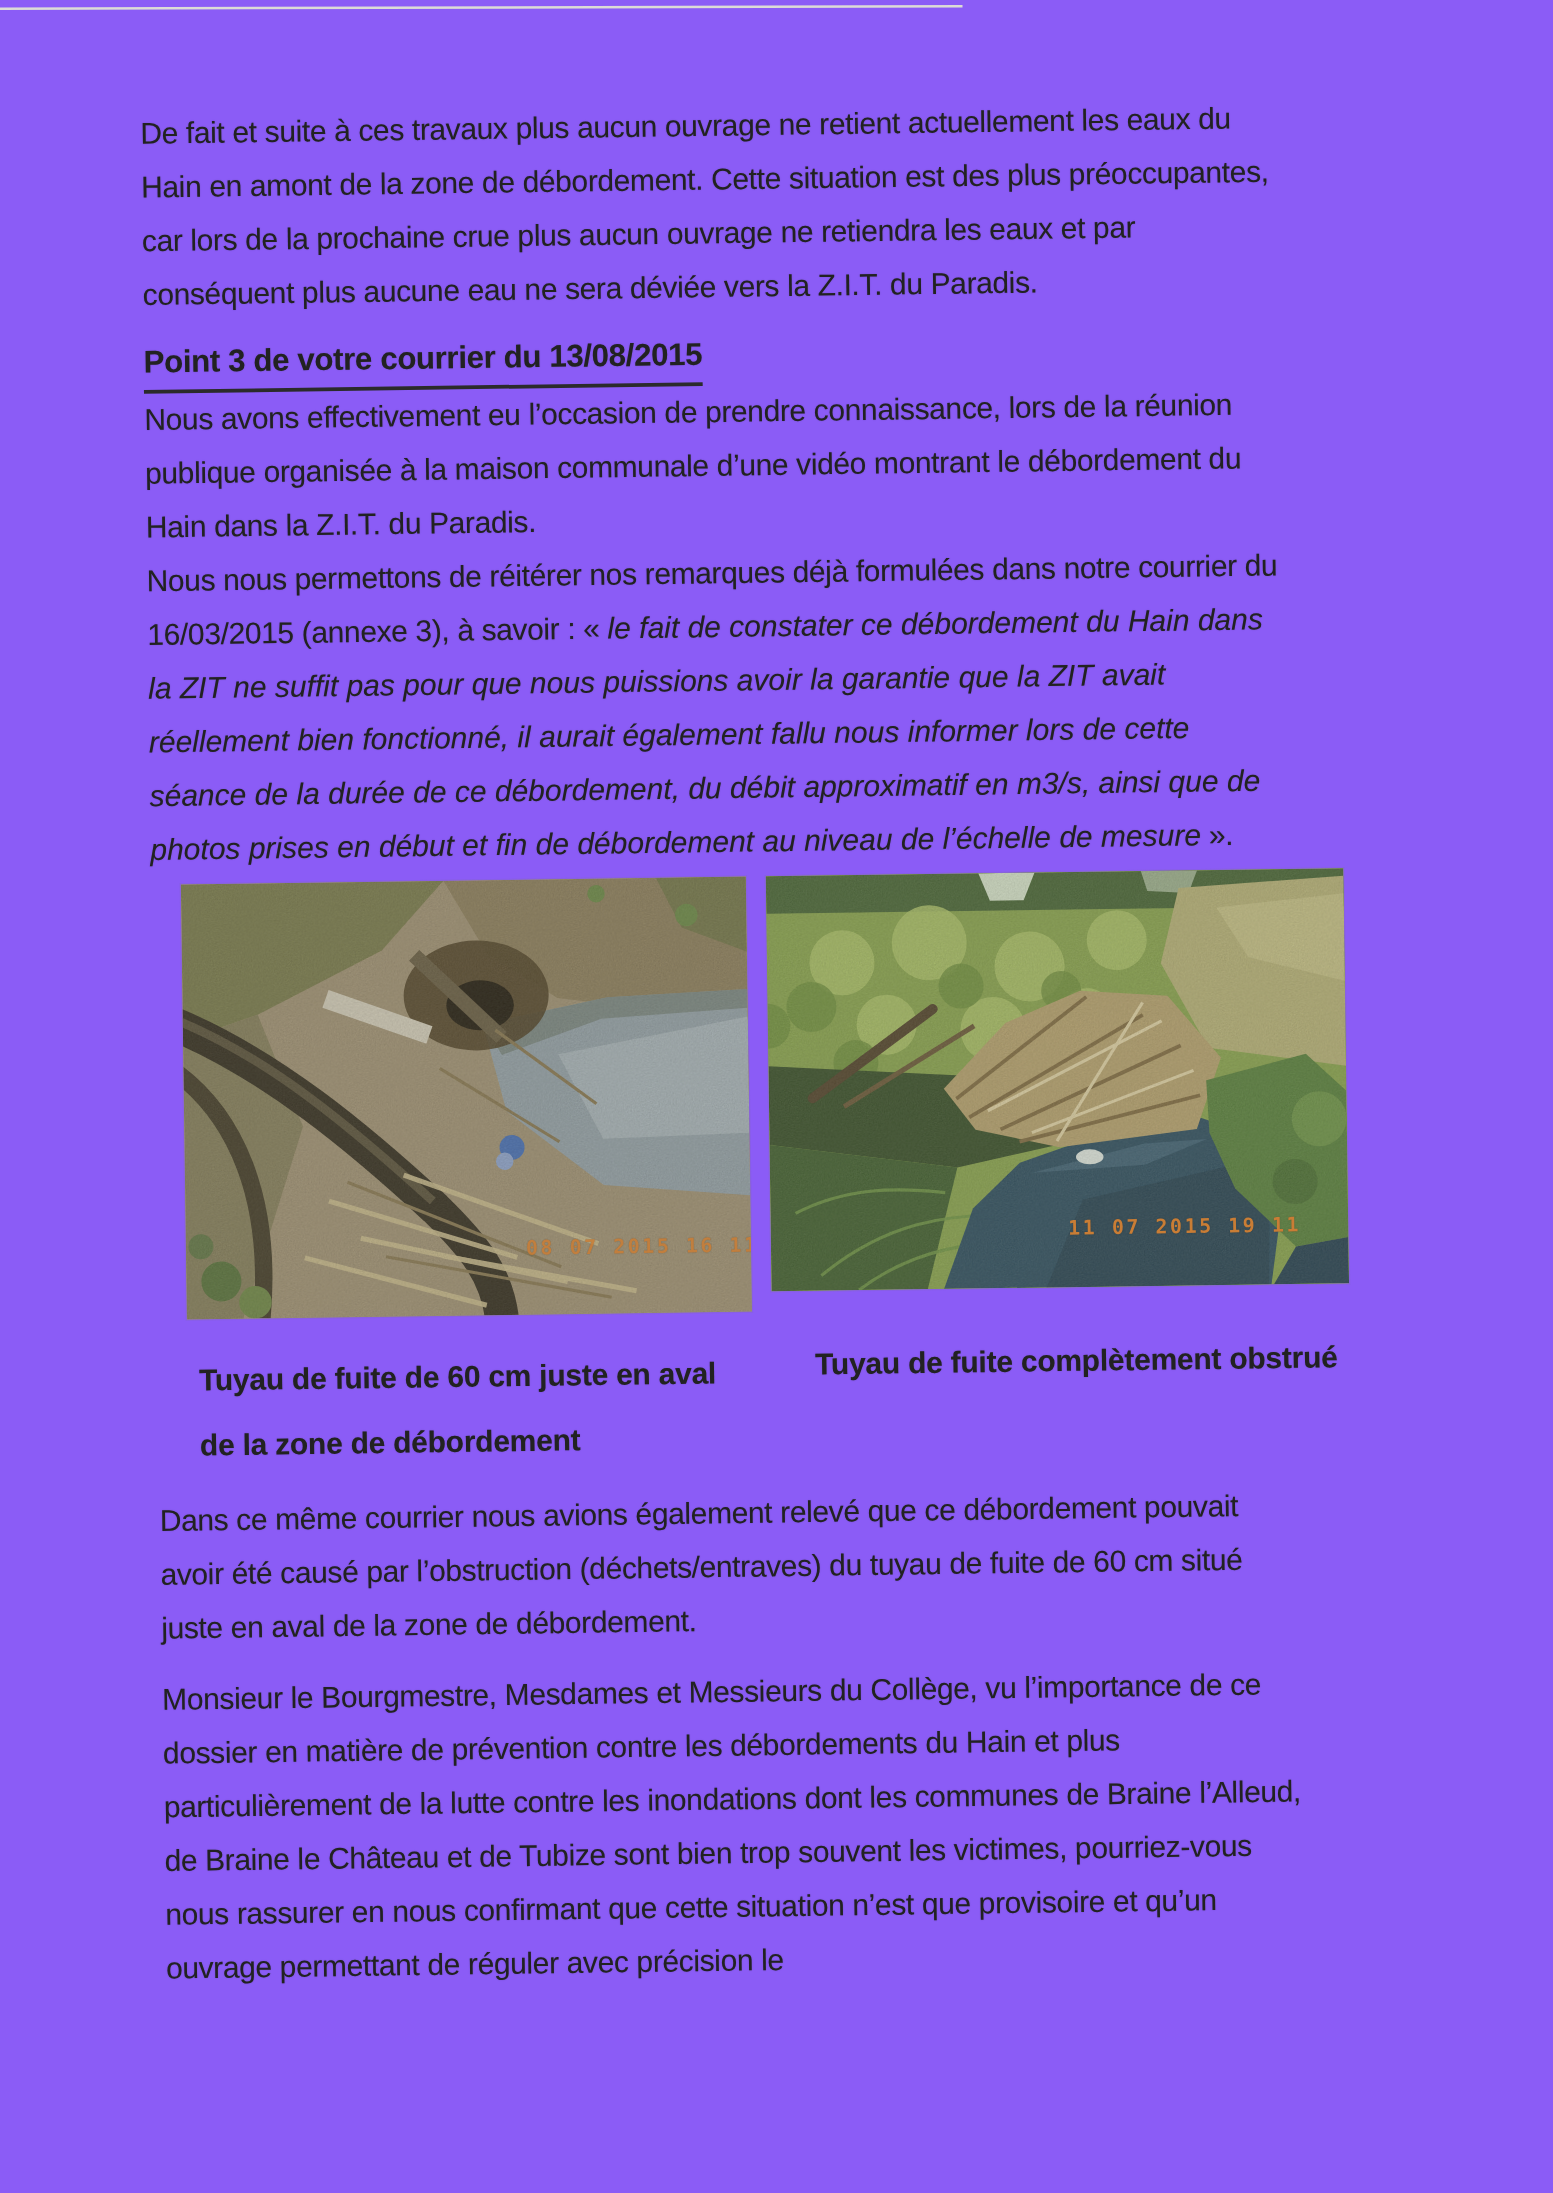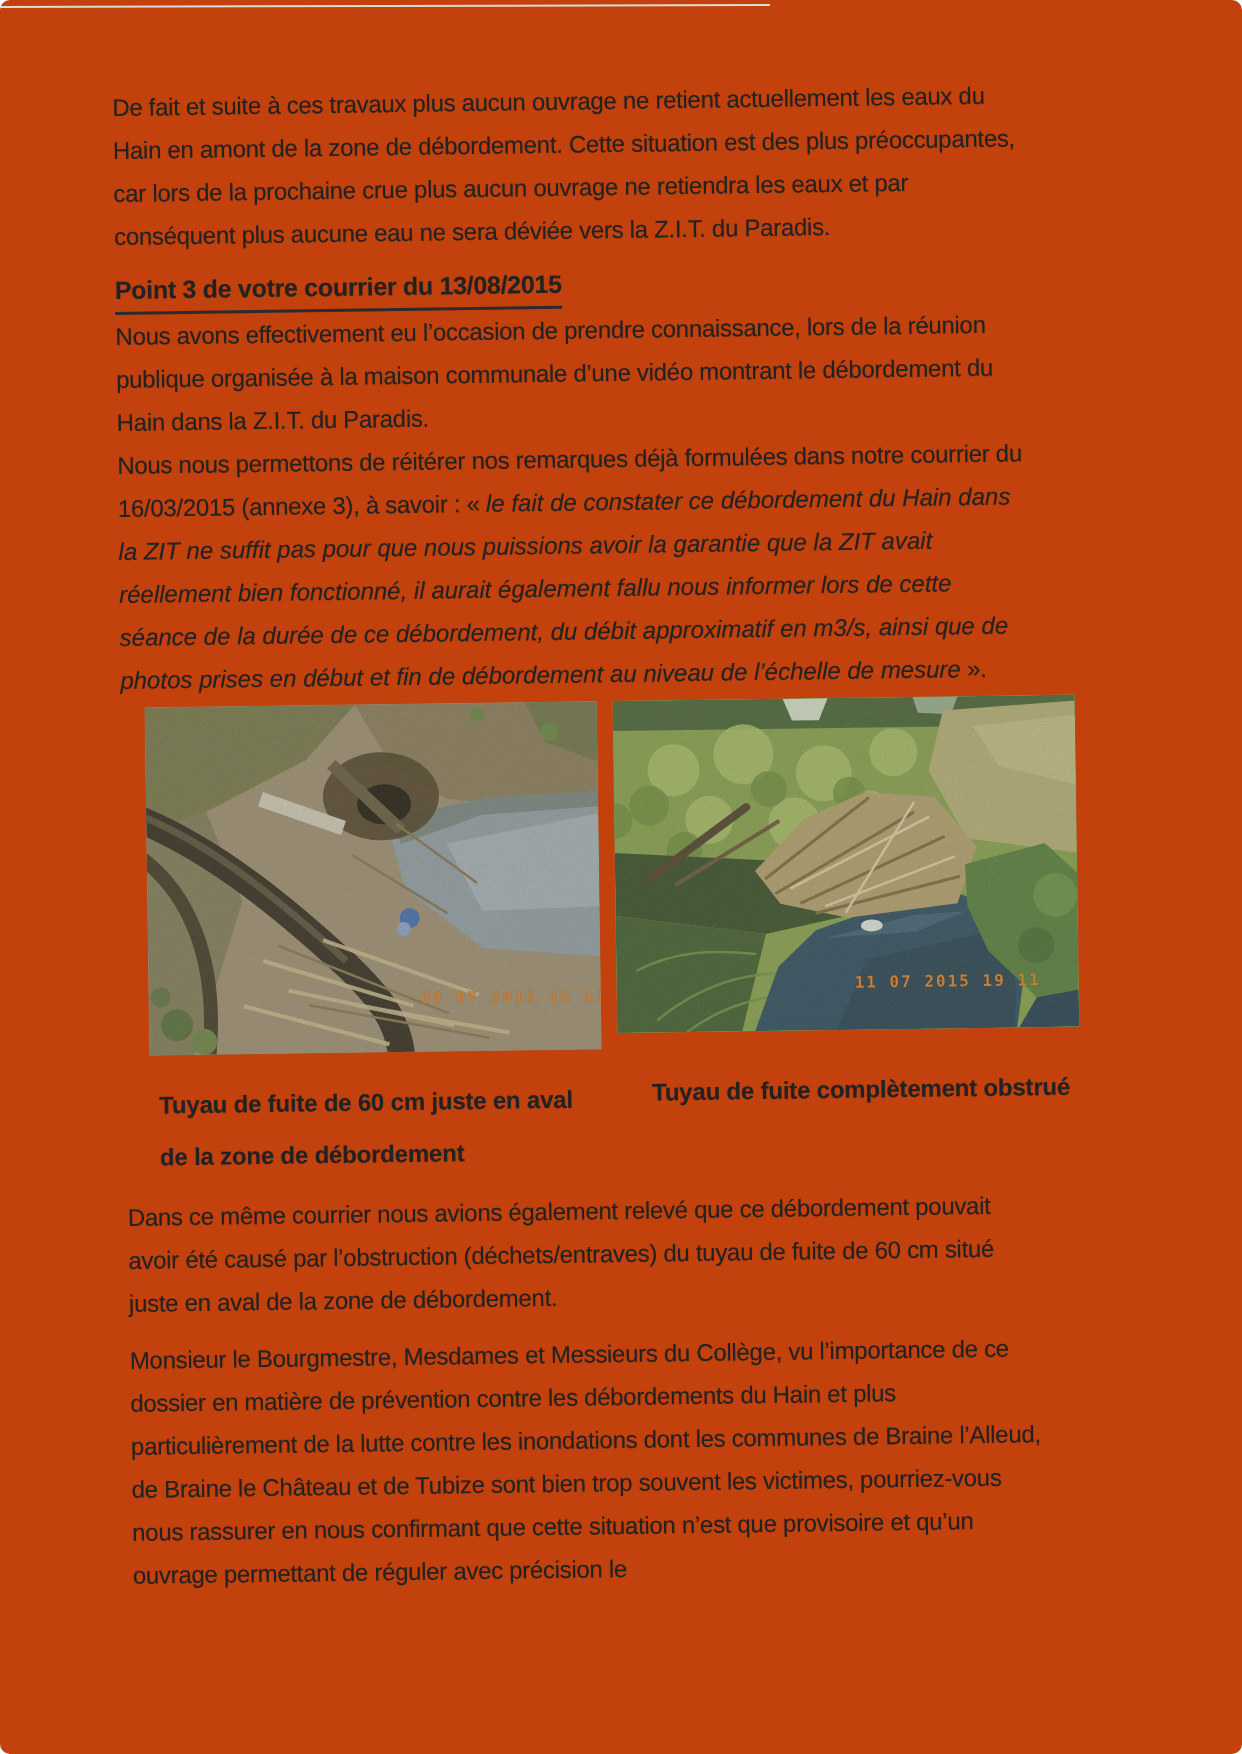--- a/index.html
+++ b/index.html
@@ -2,21 +2,21 @@
 <html lang="fr"><head>
 <meta charset="utf-8">
 <style>
   html,body{margin:0;padding:0;}
   body{
     width:1242px;height:1754px;position:relative;overflow:hidden;
     background:#ffffff;
     font-family:"Liberation Sans","DejaVu Sans",sans-serif;
   }
   .scan-page{
-    position:absolute;inset:0;background:#c2410c;border-radius:10px;
+    position:absolute;inset:0;background:#8b5cf6;
   }
   .scan-artifact-top{
     position:absolute;top:5px;left:0;width:62%;height:2px;
     background:#dcdcd6;transform:rotate(-0.15deg);
   }
   .page-content{
     position:absolute;left:112px;top:86px;width:912px;
     color:#222222;font-size:24px;line-height:43px;letter-spacing:-0.3px;
     transform:rotate(-0.8deg);transform-origin:0 0;
     text-shadow:0 0 1px rgba(40,40,40,.35);

